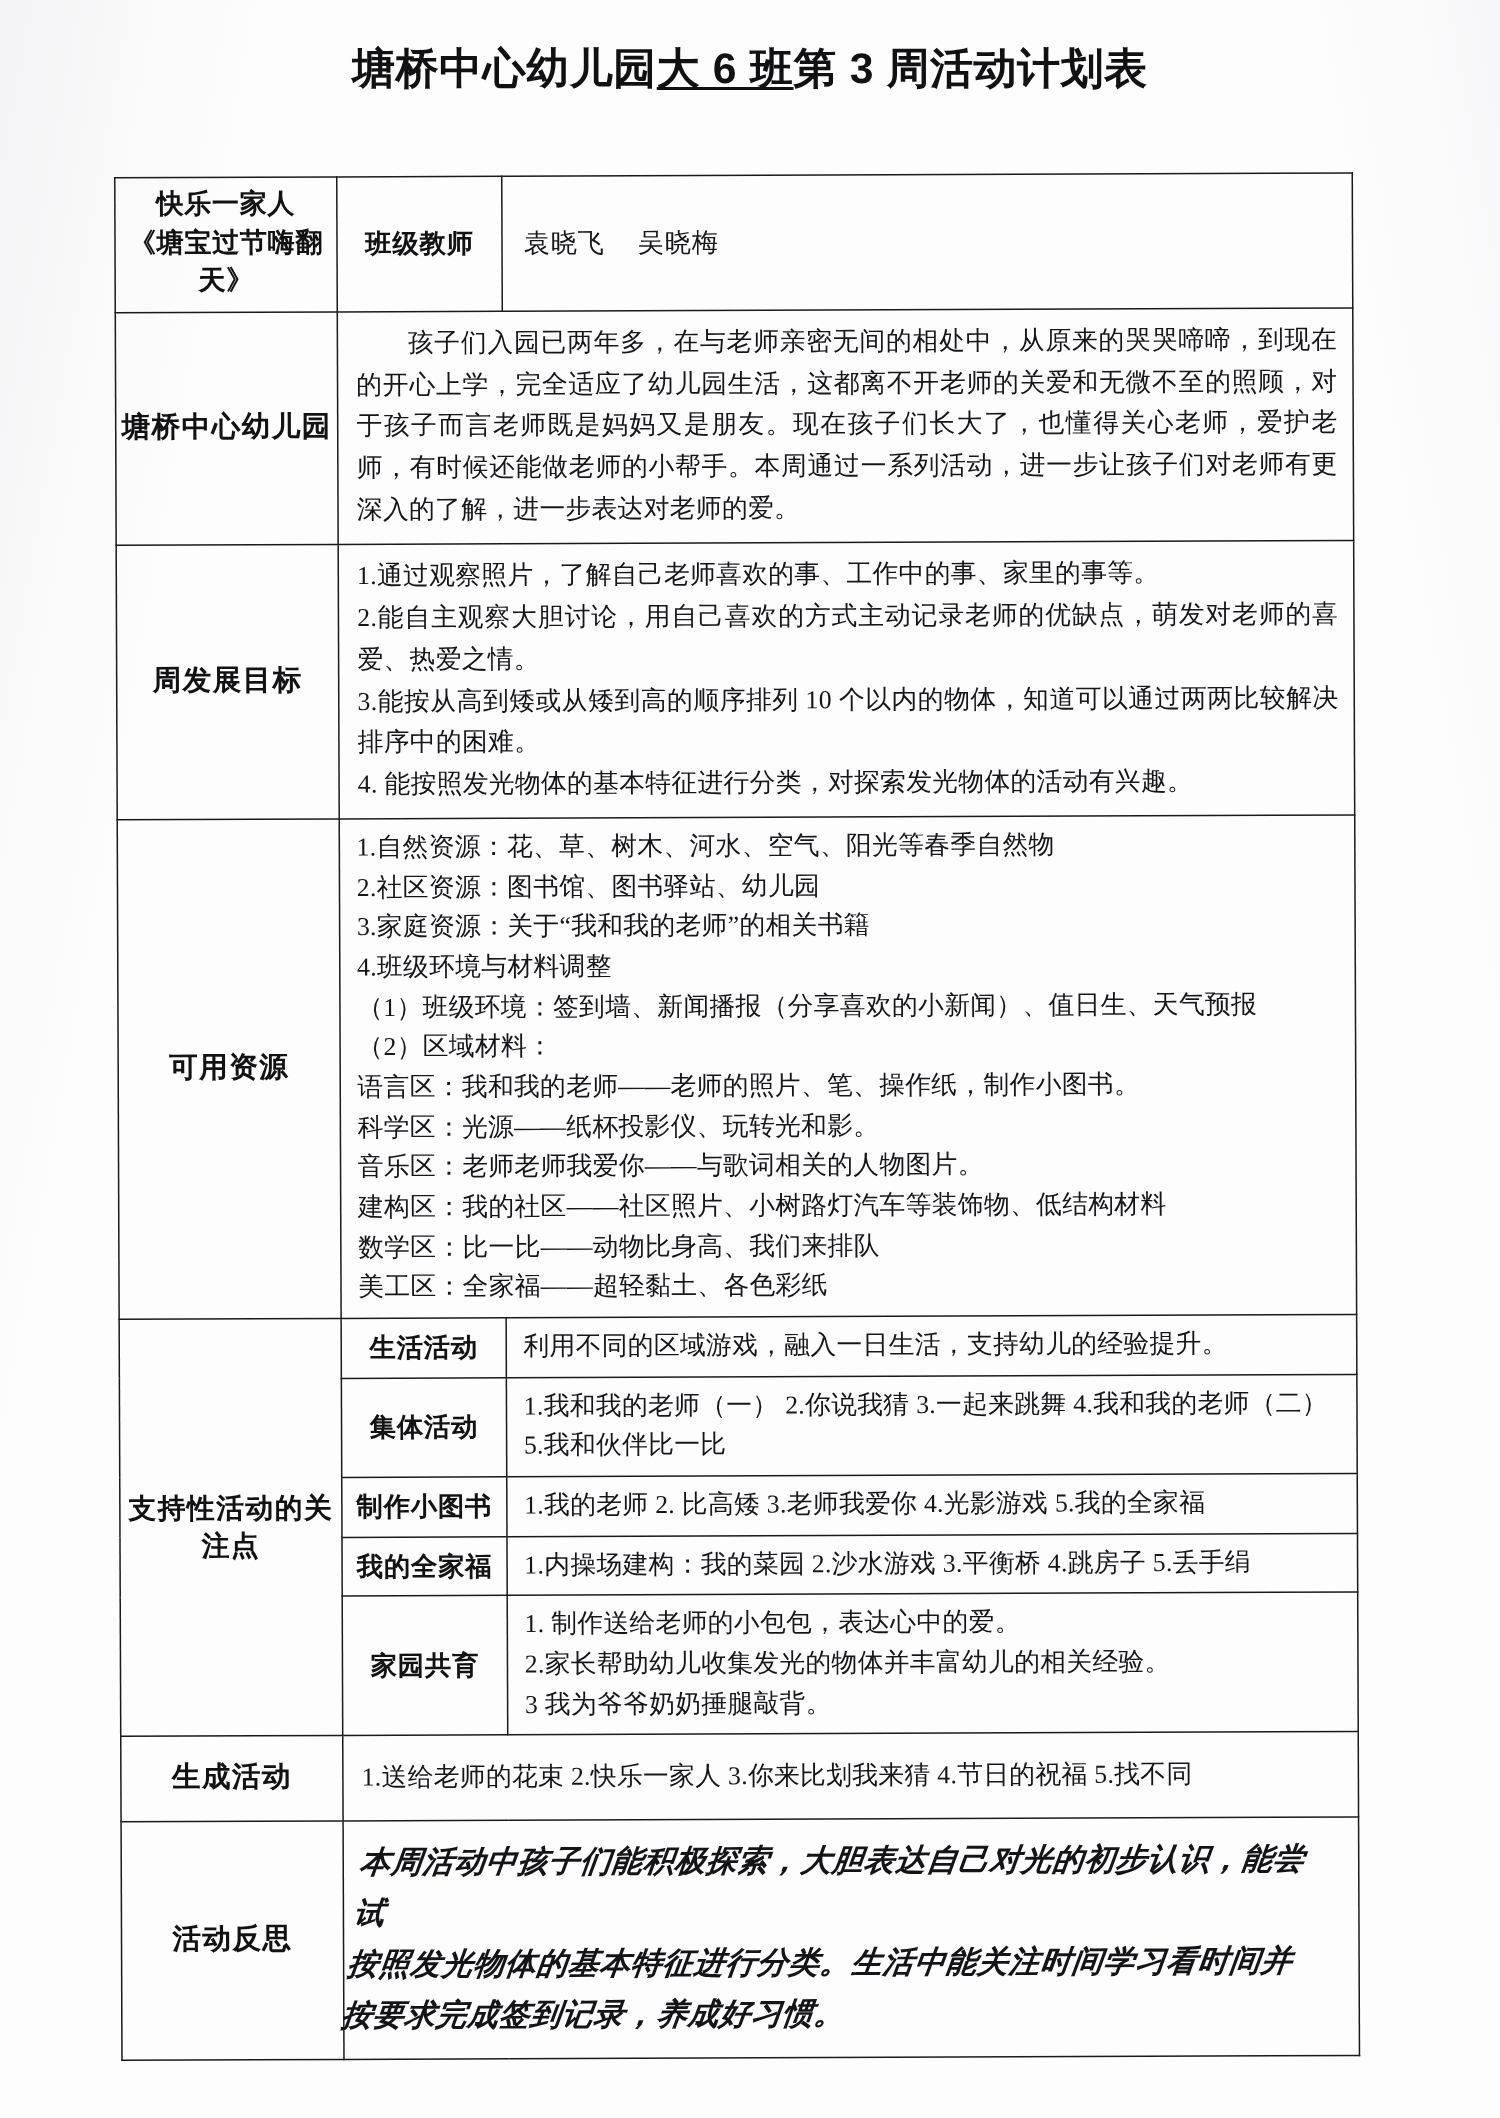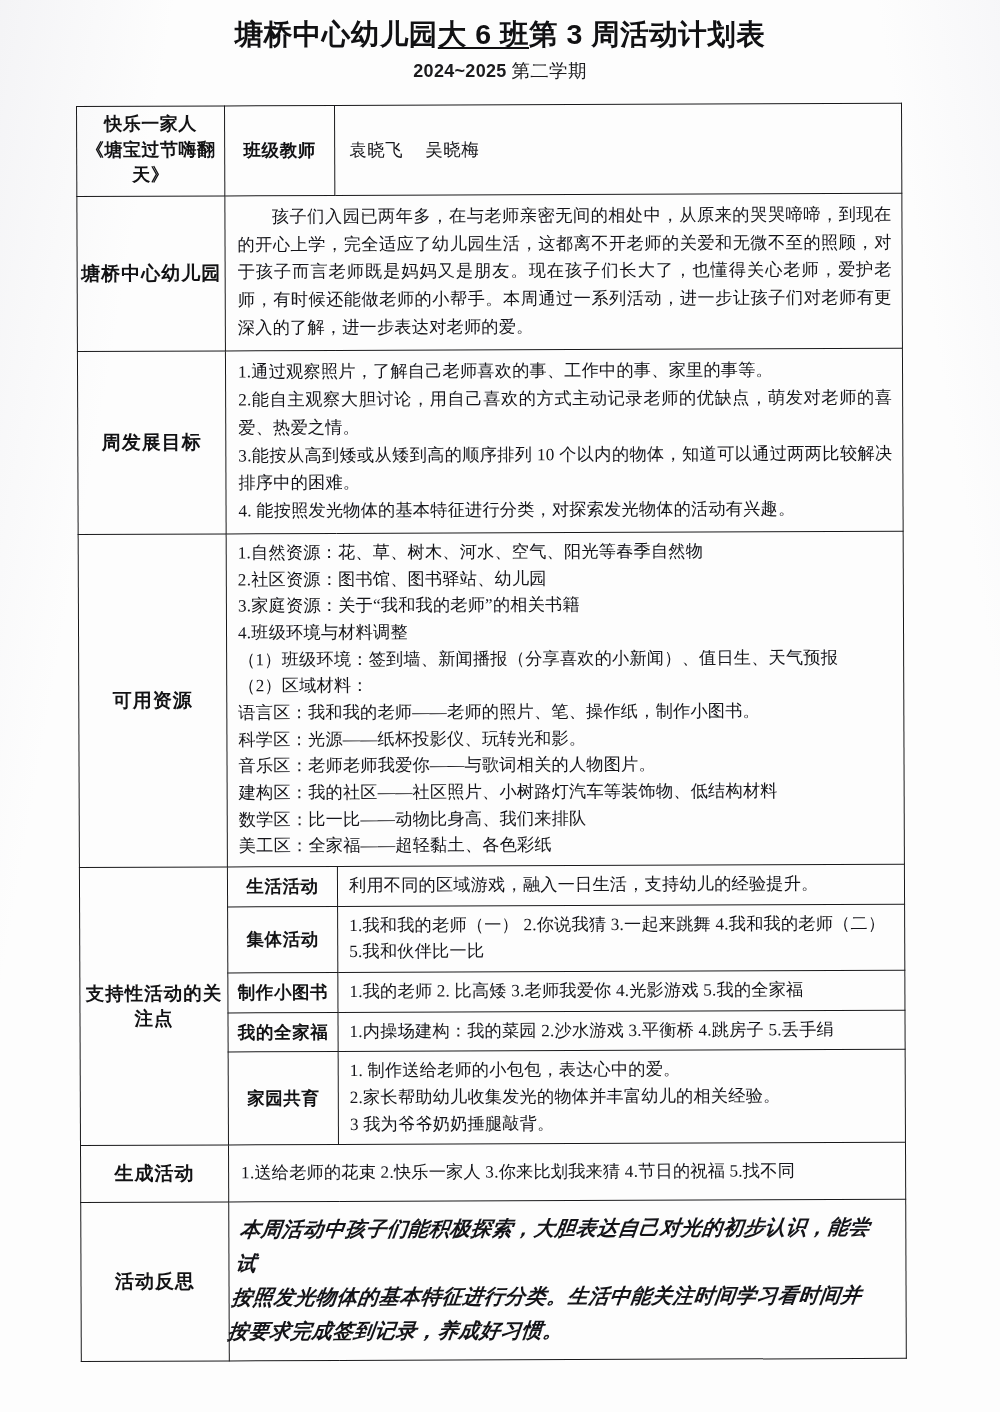--- a/index.html
+++ b/index.html
@@ -21,21 +21,21 @@
     position: absolute;
     inset: 0;
     background:
       linear-gradient(100deg, rgba(236,236,240,0.55) 0%, rgba(255,255,255,0) 14%),
       linear-gradient(260deg, rgba(240,240,244,0.5) 0%, rgba(255,255,255,0) 10%),
       #fdfdfd;
   }
 
   .sheet {
     position: absolute;
-    left: 0; top: 0;
+    left: 0; top: 12px;
     width: 1000px;
     height: 1124px;
   }
 
   
   .title-block {
     position: absolute;
     left: 0;
     top: 18px;
     width: 1000px;
@@ -161,24 +161,20 @@
 <body>
 
 <div class="page"></div>
 
 <div class="sheet">
 
   <div class="title-block">
     <div class="doc-title">
       <span>塘桥中心幼儿园</span><span class="u">大 6 班</span><span>第 3 周活动计划表</span>
     </div>
-    <div class="doc-subtitle">
-      <span class="num">2024~2025</span>
-      <span>第二学期</span>
-    </div>
   </div>
 
   <div class="tbl-wrap">
   <table class="plan">
     <colgroup>
       <col class="colA">
           <col class="colB">
           <col>
     </colgroup>
 

